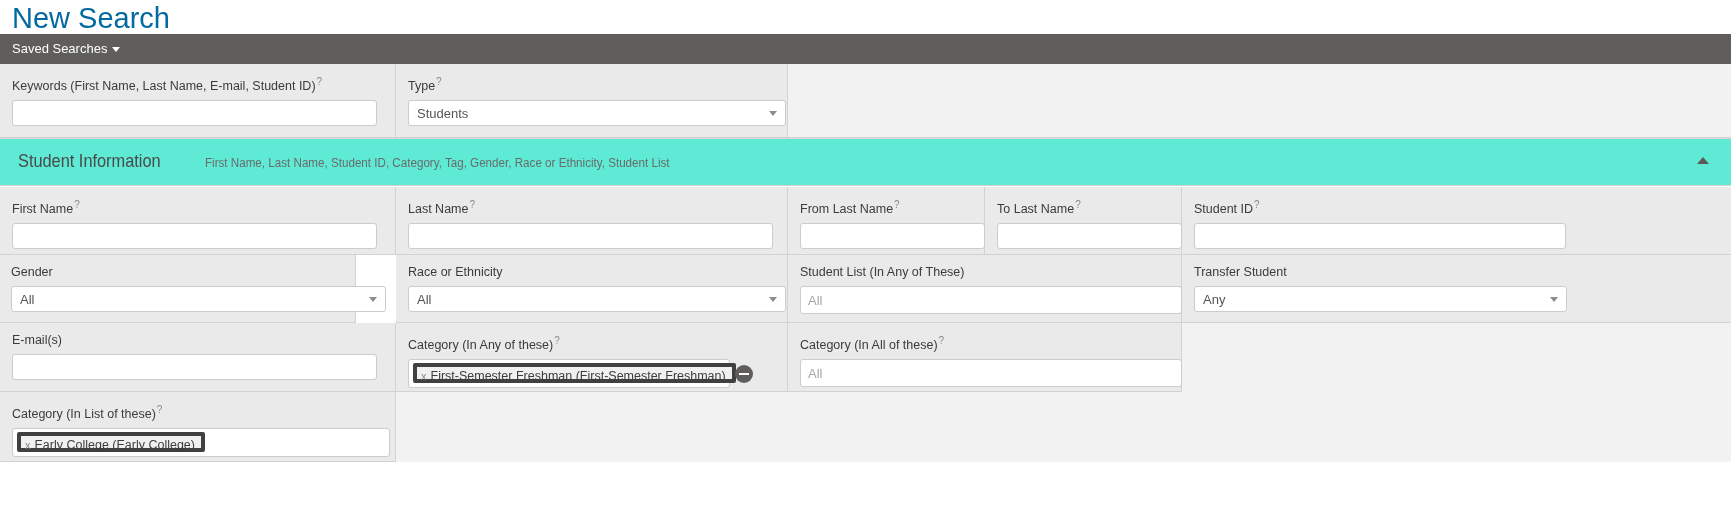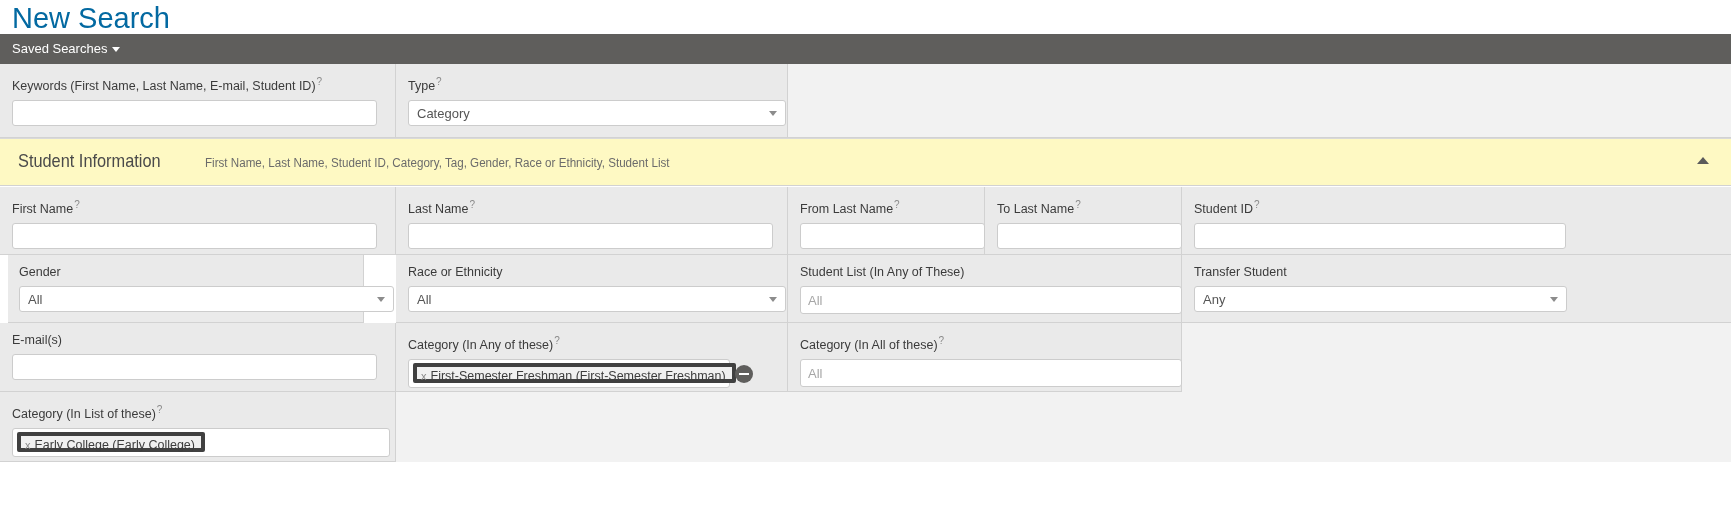--- a/index.html
+++ b/index.html
@@ -74,21 +74,21 @@
   .sel .arrow {
     position: absolute; right: 8px; top: 10px;
     width: 0; height: 0;
     border-left: 4px solid transparent; border-right: 4px solid transparent;
     border-top: 5px solid #8c8c8c;
   }
 
   
   .section-head {
     position: absolute; left: 0; width: 1731px;
-    background: #fef9c3;
+    background: #5eead4;
     border-top: 1px solid #d9d9d9; border-bottom: 1px solid #d2d2d2;
   }
   .section-title {
     position: absolute; left: 18px; top: 11px;
     font-size: 19px; color: #4a4a4a; font-weight: normal;
     transform: scaleX(0.86); transform-origin: left center;
     white-space: nowrap;
   }
   .section-sub {
     position: absolute; left: 205px; top: 17px;
@@ -143,21 +143,21 @@
   </div>
 
   <div class="cell" style="left:0; top:64px; width:396px; height:74px;">
     <div class="cell-label"><span>Keywords (First Name, Last Name, E-mail, Student ID)</span><span class="help">?</span></div>
     <input class="txt" style="width: 365px;" value="" placeholder="">
   </div>
 
   <div class="cell" style="left:396px; top:64px; width:392px; height:74px;">
     <div class="cell-label"><span>Type</span><span class="help">?</span></div>
     <div class="sel" style="width:378px;">
-      <span class="val">Category</span>
+      <span class="val">Students</span>
       <span class="arrow"></span>
     </div>
   </div>
 
   <div class="cell plain" style="left:788px; top:64px; width:943px; height:74px; border-bottom:1px solid #d2d2d2;"></div>
 
   <div class="section-head" style="top:138px; height:48px;">
     <div class="section-title">Student Information</div>
     <div class="section-sub">First Name, Last Name, Student ID, Category, Tag, Gender, Race or Ethnicity, Student List</div>
     <div class="collapse-caret"></div>
@@ -181,21 +181,21 @@
   <div class="cell" style="left:985px; top:187px; width:197px; height:68px;">
     <div class="cell-label"><span>To Last Name</span><span class="help">?</span></div>
     <input class="txt" style="width: 185px;" value="" placeholder="">
   </div>
 
   <div class="cell" style="left:1182px; top:187px; width:549px; height:68px; border-right:none;">
     <div class="cell-label"><span>Student ID</span><span class="help">?</span></div>
     <input class="txt" style="width: 372px;" value="" placeholder="">
   </div>
 
-  <div class="cell" style="left:8px; top:255px; width:356px; height:68px;padding-left:11px;">
+  <div class="cell" style="left:0; top:255px; width:356px; height:68px;padding-left:11px;">
     <div class="cell-label">Gender</div>
     <div class="sel" style="width:375px;">
       <span class="val">All</span>
       <span class="arrow"></span>
     </div>
   </div>
 
   <div class="cell" style="left:396px; top:255px; width:392px; height:68px;">
     <div class="cell-label">Race or Ethnicity</div>
     <div class="sel" style="width:378px;">

